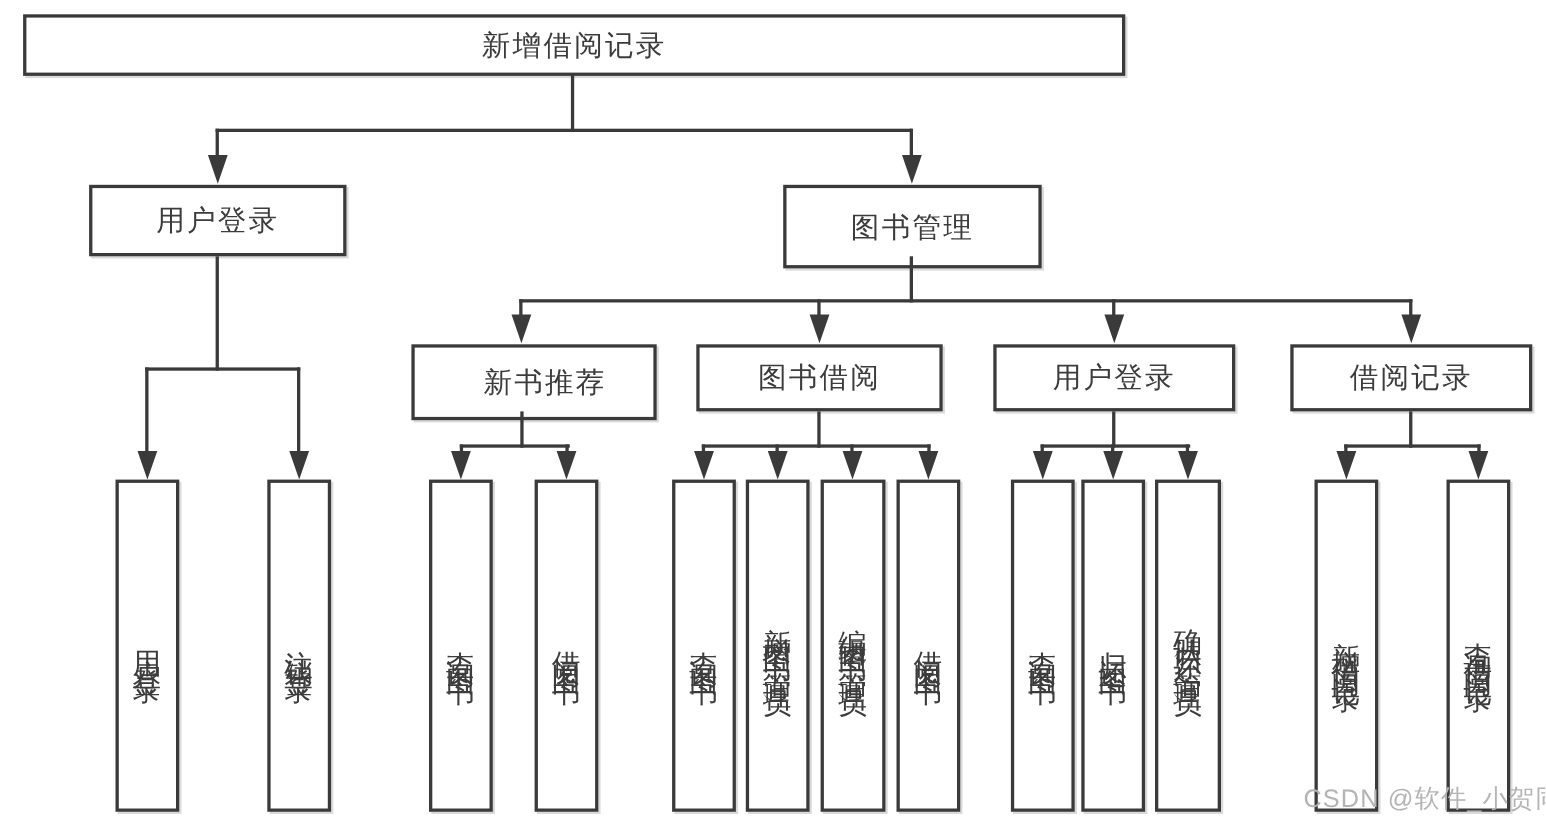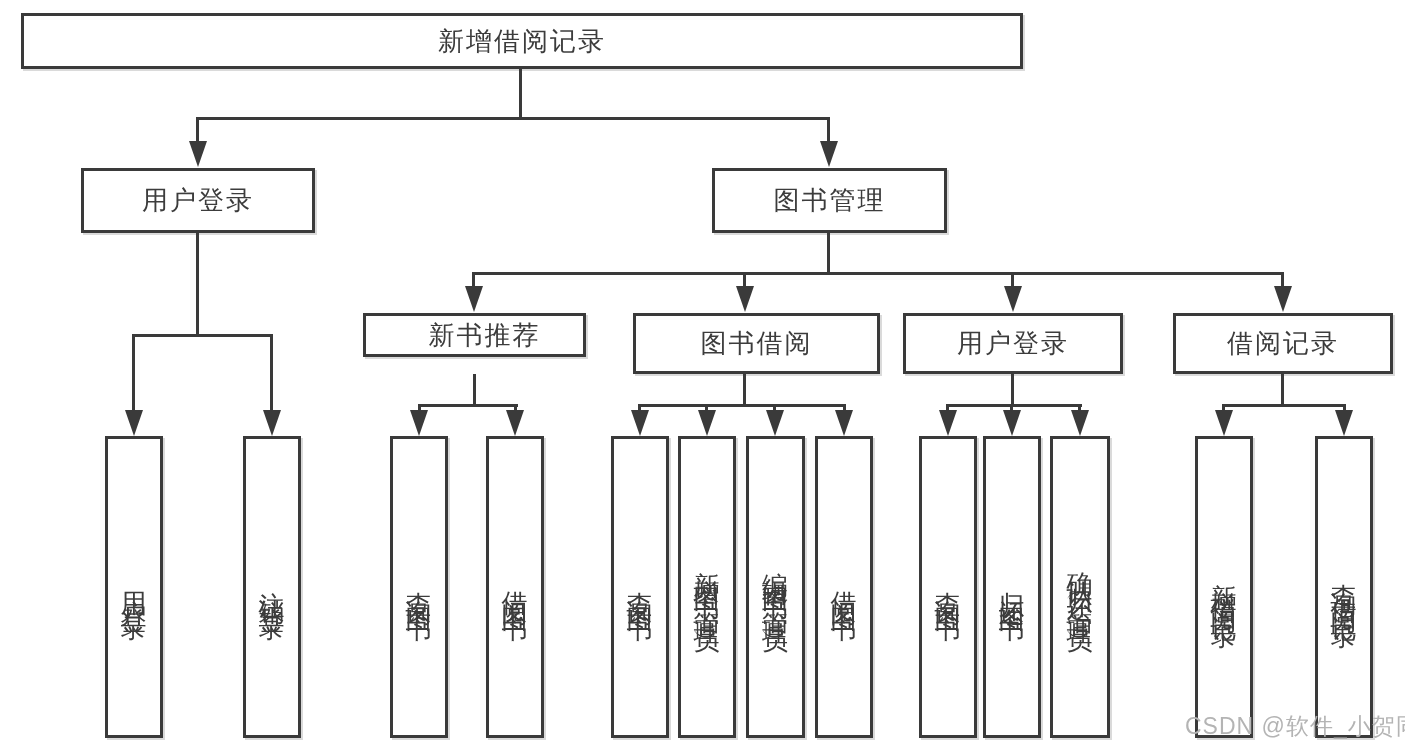--- a/index.html
+++ b/index.html
@@ -47,21 +47,21 @@
   <div class="v" style="left:519px;top:68px;height:52px;"></div>
   <div class="h" style="left:196px;top:117px;width:633px;"></div>
   <div class="v" style="left:196px;top:117px;height:28px;"></div>
   <div class="v" style="left:827px;top:117px;height:28px;"></div>
   <div class="arrow" style="left:189px;top:141px;"></div>
   <div class="arrow" style="left:820px;top:141px;"></div>
 
   <div class="node" style="left:81px;top:168px;width:234px;height:65px;">
     <span>用户登录</span>
   </div>
-  <div class="node" style="left:712px;top:168px;width:235px;height:65px;">
+  <div class="node" style="left:712px;top:168px;width:235px;height:76px;">
     <span>图书管理</span>
   </div>
 
   <div class="v" style="left:196px;top:233px;height:104px;"></div>
   <div class="h" style="left:132px;top:334px;width:141px;"></div>
   <div class="v" style="left:132px;top:334px;height:80px;"></div>
   <div class="v" style="left:270px;top:334px;height:80px;"></div>
   <div class="arrow" style="left:125px;top:410px;"></div>
   <div class="arrow" style="left:263px;top:410px;"></div>
 
@@ -69,24 +69,24 @@
   <div class="h" style="left:472px;top:272px;width:812px;"></div>
   <div class="v" style="left:472px;top:272px;height:18px;"></div>
   <div class="v" style="left:743px;top:272px;height:18px;"></div>
   <div class="v" style="left:1011px;top:272px;height:18px;"></div>
   <div class="v" style="left:1281px;top:272px;height:18px;"></div>
   <div class="arrow" style="left:465px;top:286px;"></div>
   <div class="arrow" style="left:736px;top:286px;"></div>
   <div class="arrow" style="left:1004px;top:286px;"></div>
   <div class="arrow" style="left:1274px;top:286px;"></div>
 
-  <div class="node" style="left:363px;top:313px;width:223px;height:44px;padding-left:20px;">
+  <div class="node" style="left:374px;top:313px;width:223px;height:69px;padding-left:20px;">
     <span>新书推荐</span>
   </div>
-  <div class="node" style="left:633px;top:313px;width:247px;height:61px;">
+  <div class="node" style="left:633px;top:313px;width:224px;height:61px;">
     <span>图书借阅</span>
   </div>
   <div class="node" style="left:903px;top:313px;width:220px;height:61px;">
     <span>用户登录</span>
   </div>
   <div class="node" style="left:1173px;top:313px;width:220px;height:61px;">
     <span>借阅记录</span>
   </div>
 
   <div class="v" style="left:473px;top:374px;height:33px;"></div>

